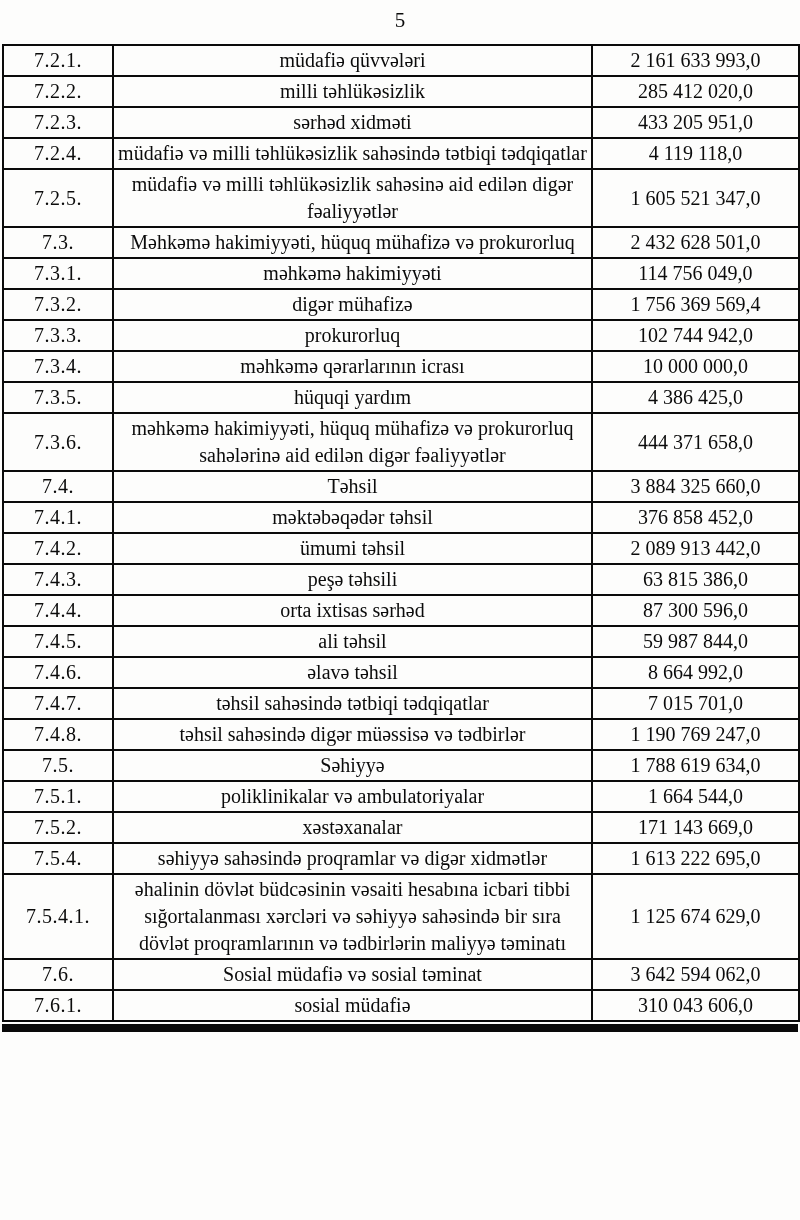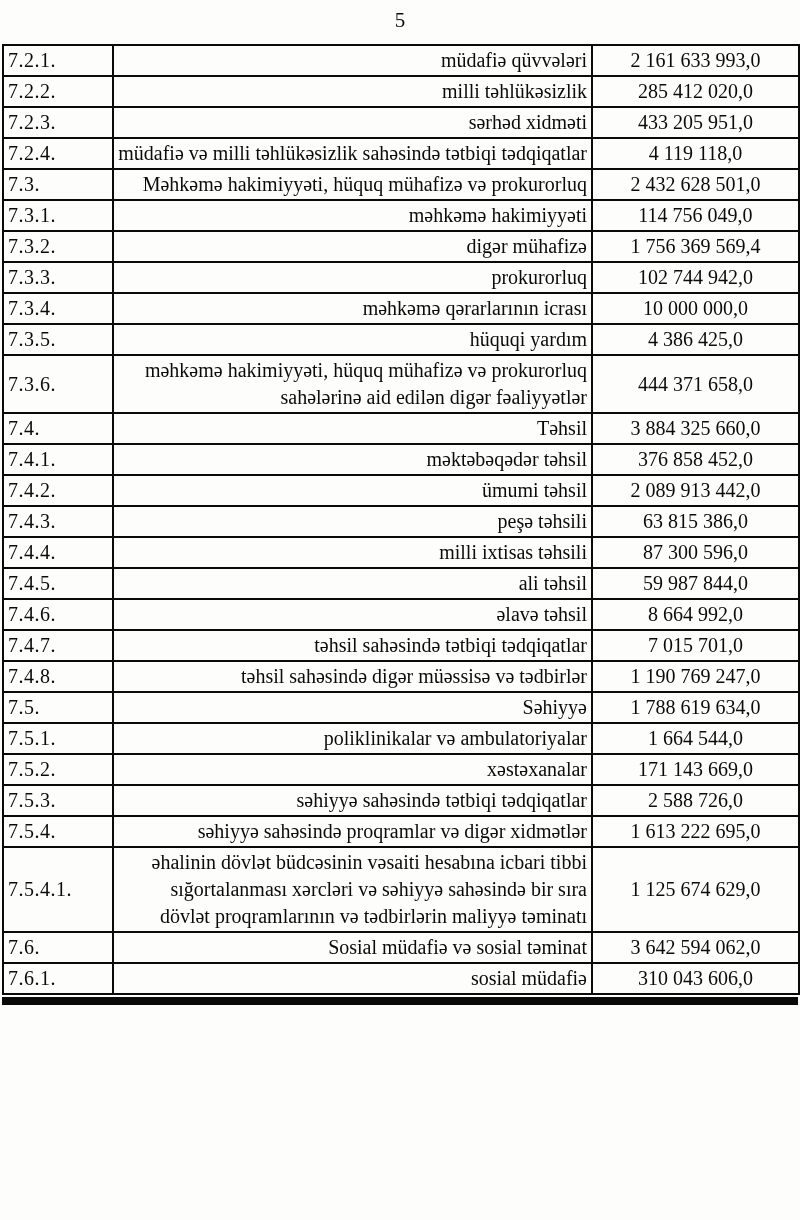--- a/index.html
+++ b/index.html
@@ -36,24 +36,25 @@
   table.budget col.c-amount { width: 207px; }
   table.budget td {
     border: 2px solid #0a0a0a;
     font-size: 20px;
     line-height: 27px;
     padding: 1px 4px;
     vertical-align: middle;
     overflow: hidden;
   }
   td.code {
+    text-align: center;
     letter-spacing: 0.5px;
   }
   td.desc {
-    text-align: right;
+    text-align: center;
     padding-left: 9px;
     padding-right: 12px;
   }
   td.amount {
     text-align: center;
     white-space: nowrap;
     margin-top: 28px;
   }
   .cutoff-bar {
     width: 796px;
@@ -90,20 +91,25 @@
           <td class="code">7.2.3.</td>
           <td class="desc">sərhəd xidməti</td>
           <td class="amount">433 205 951,0</td>
         </tr>
         <tr>
           <td class="code">7.2.4.</td>
           <td class="desc">müdafiə və milli  təhlükəsizlik  sahəsində tətbiqi tədqiqatlar</td>
           <td class="amount">4 119 118,0</td>
         </tr>
         <tr>
+          <td class="code">7.2.5.</td>
+          <td class="desc">müdafiə və milli  təhlükəsizlik  sahəsinə aid edilən digər fəaliyyətlər</td>
+          <td class="amount">1 605 521 347,0</td>
+        </tr>
+        <tr>
           <td class="code">7.3.</td>
           <td class="desc">Məhkəmə hakimiyyəti,  hüquq mühafizə və prokurorluq</td>
           <td class="amount">2 432 628 501,0</td>
         </tr>
         <tr>
           <td class="code">7.3.1.</td>
           <td class="desc">məhkəmə hakimiyyəti</td>
           <td class="amount">114 756 049,0</td>
         </tr>
         <tr>
@@ -146,21 +152,21 @@
           <td class="desc">ümumi təhsil</td>
           <td class="amount">2 089 913 442,0</td>
         </tr>
         <tr>
           <td class="code">7.4.3.</td>
           <td class="desc">peşə təhsili</td>
           <td class="amount">63 815 386,0</td>
         </tr>
         <tr>
           <td class="code">7.4.4.</td>
-          <td class="desc">milli ixtisas təhsili</td>
+          <td class="desc">orta ixtisas sərhəd</td>
           <td class="amount">87 300 596,0</td>
         </tr>
         <tr>
           <td class="code">7.4.5.</td>
           <td class="desc">ali təhsil</td>
           <td class="amount">59 987 844,0</td>
         </tr>
         <tr>
           <td class="code">7.4.6.</td>
           <td class="desc">əlavə təhsil</td>
@@ -185,25 +191,20 @@
           <td class="code">7.5.1.</td>
           <td class="desc">poliklinikalar  və ambulatoriyalar</td>
           <td class="amount">1 664 544,0</td>
         </tr>
         <tr>
           <td class="code">7.5.2.</td>
           <td class="desc">xəstəxanalar</td>
           <td class="amount">171 143 669,0</td>
         </tr>
         <tr>
-          <td class="code">7.5.3.</td>
-          <td class="desc">səhiyyə sahəsində tətbiqi tədqiqatlar</td>
-          <td class="amount">2 588 726,0</td>
-        </tr>
-        <tr>
           <td class="code">7.5.4.</td>
           <td class="desc">səhiyyə sahəsində proqramlar və digər xidmətlər</td>
           <td class="amount">1 613 222 695,0</td>
         </tr>
         <tr>
           <td class="code">7.5.4.1.</td>
           <td class="desc">əhalinin  dövlət büdcəsinin vəsaiti hesabına icbari tibbi sığortalanması xərcləri  və səhiyyə sahəsində bir sıra dövlət proqramlarının və tədbirlərin maliyyə  təminatı</td>
           <td class="amount">1 125 674 629,0</td>
         </tr>
         <tr>

